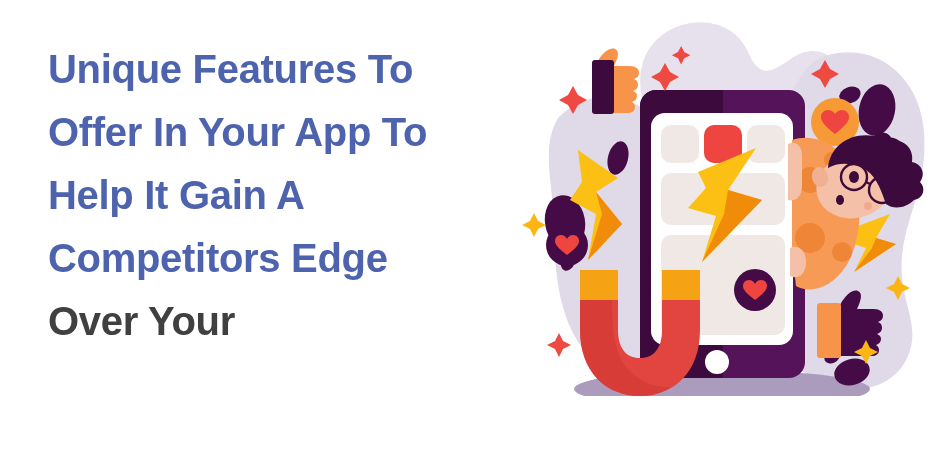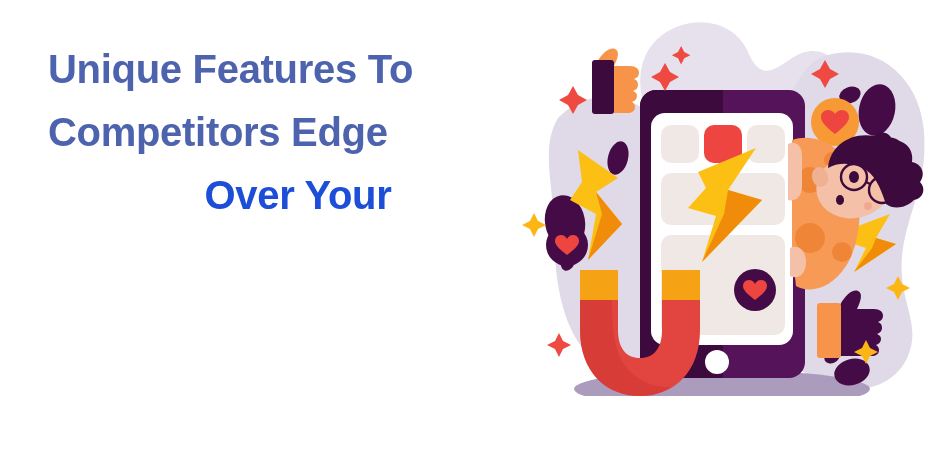--- a/index.html
+++ b/index.html
@@ -24,39 +24,41 @@
   }
   .hl-line {
     font-family: "Liberation Sans", sans-serif;
     font-weight: bold;
     font-size: 40px;
     line-height: 63px;
     letter-spacing: -0.3px;
     white-space: nowrap;
   }
   .hl-blue { color: #4e63ae; }
-  .hl-black { color: #1d4ed8; text-align: center; }
+  .hl-black { color: #404040; }
 
   
   #illustration {
     position: absolute;
     left: 510px;
     top: 0px;
     width: 440px;
     height: 450px;
   }
   #illustration svg { display: block; }
 </style>
 </head>
 <body>
 
 <div id="banner">
 
   <div id="headline">
     <div class="hl-line hl-blue">Unique Features To</div>
+    <div class="hl-line hl-blue">Offer In Your App To</div>
+    <div class="hl-line hl-blue">Help It Gain A</div>
     <div class="hl-line hl-blue">Competitors Edge</div>
     <div class="hl-line hl-black">Over Your</div>
   </div>
 
   <div id="illustration">
     <svg width="440" height="450" viewBox="0 0 440 450" xmlns="http://www.w3.org/2000/svg">
 
       <g>
         <path d="M152 35 C 185 12, 225 22, 238 52 C 250 80, 262 72, 282 58
                  C 308 40, 336 58, 332 92 C 328 128, 300 152, 262 158

